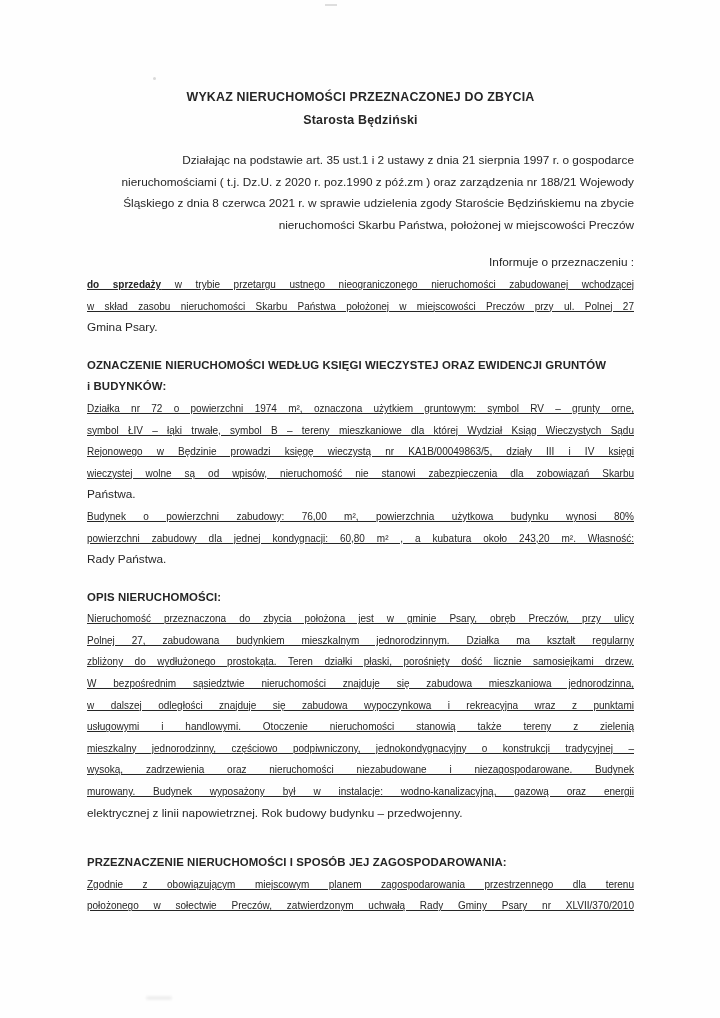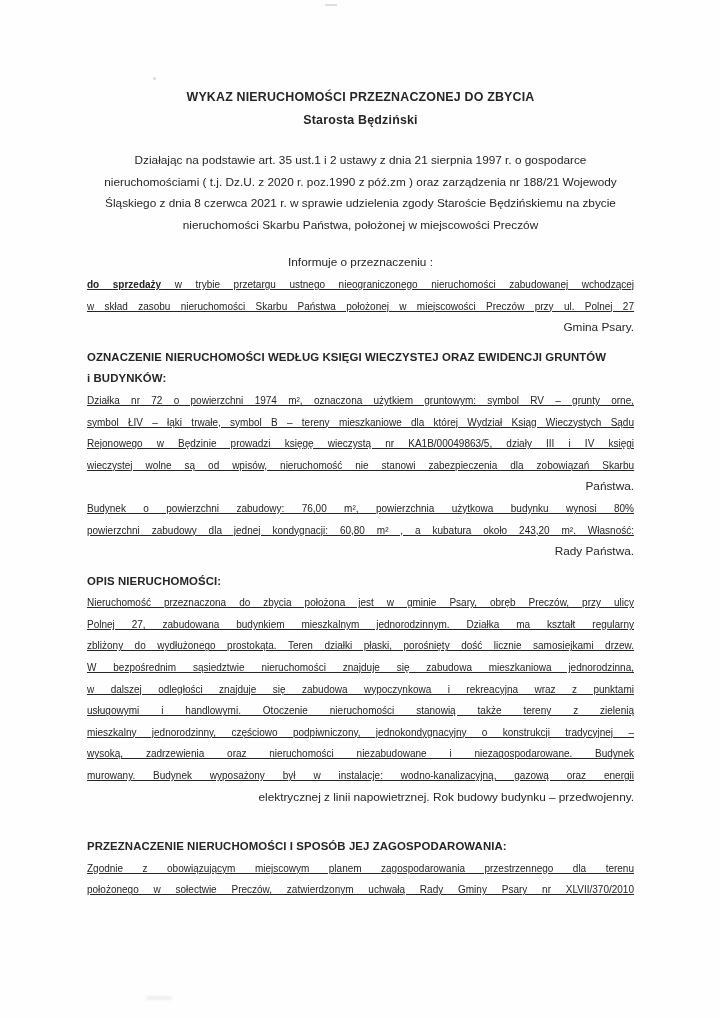--- a/index.html
+++ b/index.html
@@ -24,49 +24,49 @@
     font-weight: bold;
     font-size: 12.4px;
     line-height: 23px;
     text-align: center;
     letter-spacing: 0.2px;
   }
   
   .c-line {
     font-size: 11.8px;
     line-height: 21.6px;
-    text-align: center;
+    text-align: right;
   }
   
   .j-line {
     font-size: 10px;
     line-height: 21.6px;
     text-align: justify;
     text-align-last: justify;
     text-justify: inter-word;
     text-decoration: underline;
   }
   
   .l-line {
     font-size: 11.8px;
     line-height: 21.6px;
-    text-align: right;
+    text-align: left;
   }
   
   .h-line {
     font-weight: bold;
     font-size: 11.4px;
     line-height: 21.6px;
     text-align: left;
     letter-spacing: 0.1px;
   }
   .bold { font-weight: bold; }
   .mt-title   { margin-top: 18px; }
   .mt-block   { margin-top: 16px; }
-  .mt-section { margin-top: 8px; }
+  .mt-section { margin-top: 16px; }
   .mt-last    { margin-top: 28px; }
   
   .artifact { position: absolute; pointer-events: none; }
   .a1 { left: 325px; top: 4px;  width: 12px; height: 2px; background: #dedede; }
   .a2 { left: 153px; top: 77px; width: 3px;  height: 3px; background: #d9d9d9; border-radius: 50%; }
   .a3 { left: 146px; top: 996px; width: 26px; height: 4px; background: #efefef; border-radius: 2px; filter: blur(1px); }
 </style>
 </head>
 <body>
 

